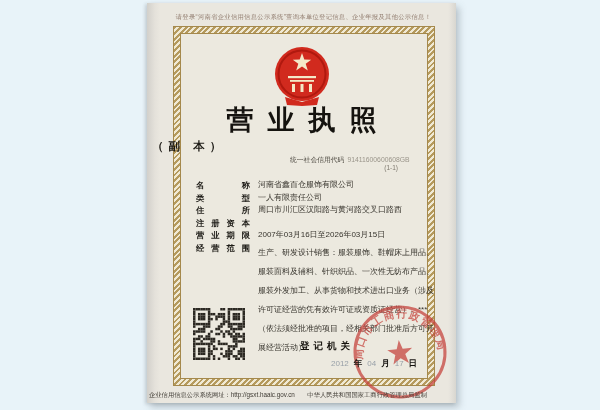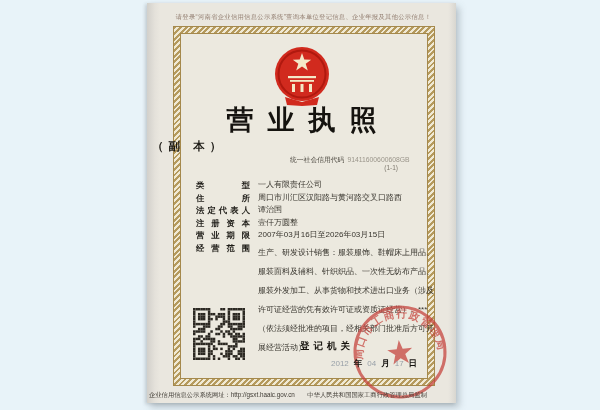--- a/index.html
+++ b/index.html
@@ -119,34 +119,33 @@
     <div class="title">营业执照</div>
     <div class="subtitle">（副 本）</div>
 
     <div class="credit-line">
       <span>统一社会信用代码</span><span class="code">91411600600608GB</span>
     </div>
     <div class="page-no">(1-1)</div>
 
     <div class="fields">
       <div class="field-row">
+        <span class="field-label">名称</span>
+        <span class="field-value">河南省鑫百仓服饰有限公司</span>
+      </div>
+      <div class="field-row">
         <span class="field-label">类型</span>
         <span class="field-value">一人有限责任公司</span>
       </div>
       <div class="field-row">
         <span class="field-label">住所</span>
         <span class="field-value">周口市川汇区汉阳路与黄河路交叉口路西</span>
       </div>
       <div class="field-row">
-        <span class="field-label">法定代表人</span>
-        <span class="field-value">谭治国</span>
-      </div>
-      <div class="field-row">
         <span class="field-label">注册资本</span>
-        <span class="field-value">壹仟万圆整</span>
       </div>
       <div class="field-row">
         <span class="field-label">营业期限</span>
         <span class="field-value">2007年03月16日至2026年03月15日</span>
       </div>
       <div class="field-row multi">
         <span class="field-label">经营范围</span>
         <span class="field-value">生产、研发设计销售：服装服饰、鞋帽床上用品、服装面料及辅料、针织织品、一次性无纺布产品、服装外发加工、从事货物和技术进出口业务（涉及许可证经营的凭有效许可证或资质证经营）。***（依法须经批准的项目，经相关部门批准后方可开展经营活动）</span>
       </div>
     </div>

